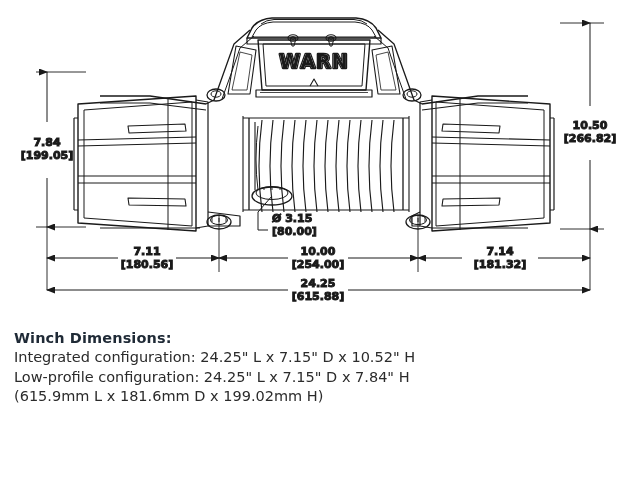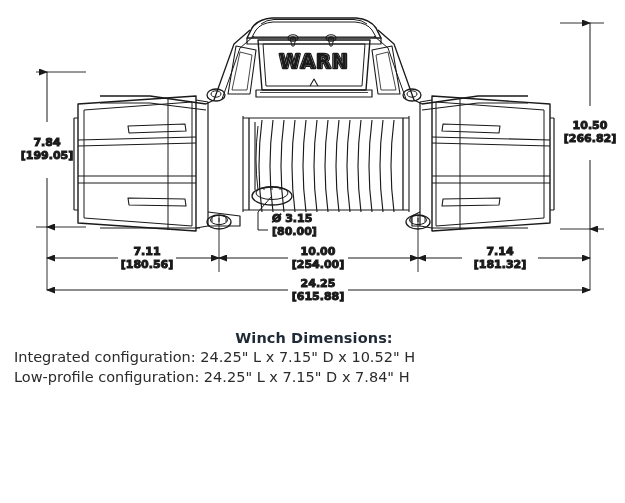--- a/index.html
+++ b/index.html
@@ -37,21 +37,20 @@
     top: 329px;
     width: 600px;
   }
   .spec-heading {
     font-family: "DejaVu Sans", sans-serif;
     font-weight: bold;
     font-size: 14.5px;
     color: #1f2a36;
     letter-spacing: 0.1px;
     line-height: 19px;
-    text-align: center;
   }
   .spec-line {
     font-family: "DejaVu Sans", sans-serif;
     font-size: 14.5px;
     color: #2b2b2b;
     line-height: 19.5px;
     white-space: pre;
   }
   #bolt-pattern-block {
     position: absolute;
@@ -321,17 +320,18 @@
       <text class="dim-text" x="272" y="222" text-anchor="start">Ø 3.15</text>
       <text class="dim-text" x="272" y="235" text-anchor="start">[80.00]</text>
     </g>
   </svg>
 </div>
 
 <div id="spec-block">
   <div class="spec-heading">Winch Dimensions:</div>
   <div class="spec-line">Integrated configuration: 24.25" L x 7.15" D x 10.52" H</div>
   <div class="spec-line">Low-profile configuration: 24.25" L x 7.15" D x 7.84" H</div>
+  <div class="spec-line">(615.9mm L x 181.6mm D x 199.02mm H)</div>
 </div>
 
 <div id="bolt-pattern-block">
   <span id="bolt-pattern-label">Mounting Bolt Pattern:</span><span id="bolt-pattern-value"> 10.0" x 4.5" (254mm x 114.3mm)</span>
 </div>
 
 </body></html>

